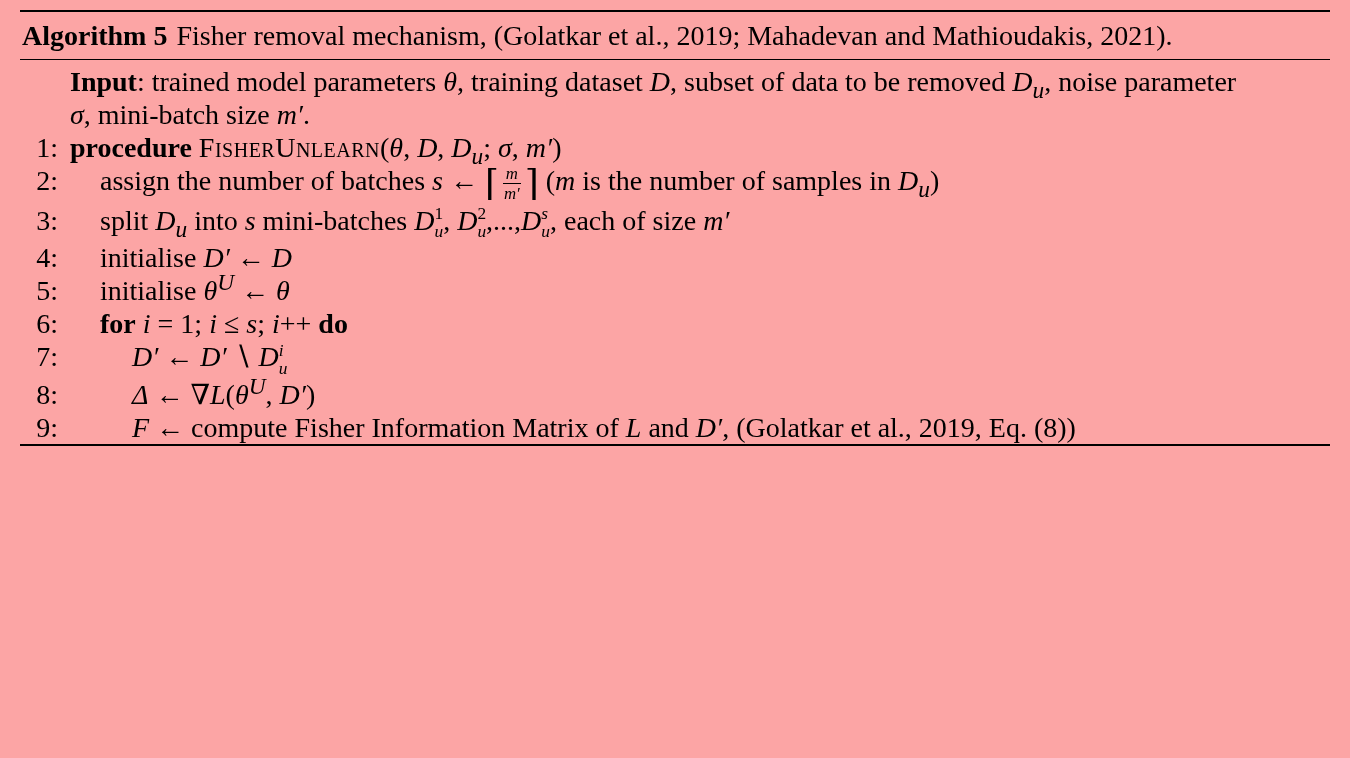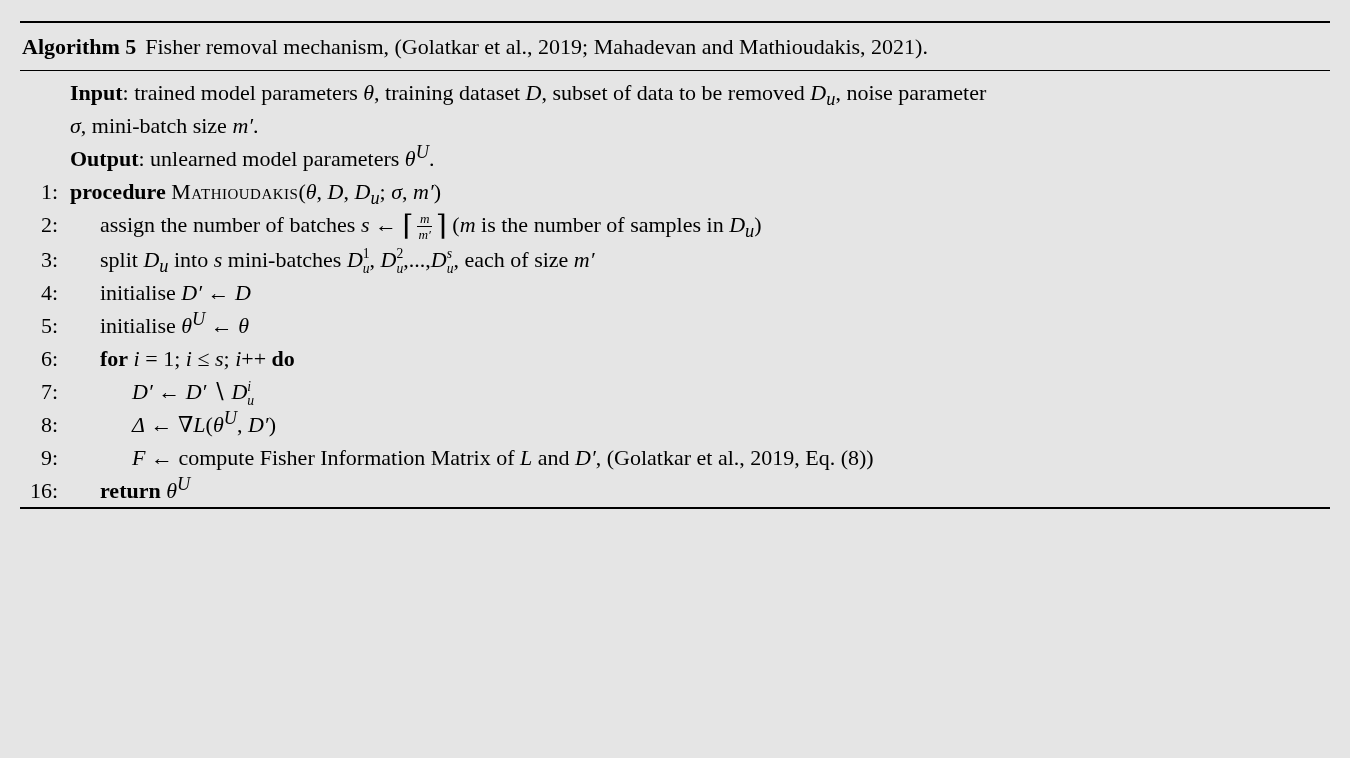--- a/index.html
+++ b/index.html
@@ -4,25 +4,25 @@
 <style>
   html, body {
     margin: 0;
     padding: 0;
     background: #ffffff;
   }
   .page {
     width: 1350px;
     height: 758px;
     box-sizing: border-box;
-    background: #e5e5e5;
+    background: #fca5a5;
     color: #000000;
     font-family: "Liberation Serif", "DejaVu Serif", serif;
-    font-size: 22px;
-    padding: 21px 20px 0 20px;
+    font-size: 28px;
+    padding: 10px 20px 0 20px;
     overflow: hidden;
   }
   .rule { background: #000000; width: 100%; }
   .rule-thick { height: 2px; }
   .rule-thin { height: 1px; }
   .caption {
     line-height: 33px;
     margin: 7px 0 7px 2px;
   }
   .cap-label { margin-right: 9px; font-weight: bold; }
@@ -79,28 +79,24 @@
   <div class="caption">
     <span class="cap-label">Algorithm 5</span><span class="cap-text">Fisher removal mechanism, (Golatkar et al., 2019; Mahadevan and Mathioudakis, 2021).</span>
   </div>
   <div class="rule rule-thin"></div>
   <div class="algo-body">
   <div class="algo-line">
     <span class="lnum"></span>
     <span class="lcontent indent-0"><b>Input</b>: trained model parameters <i>θ</i>, training dataset <i>D</i>, subset of data to be removed <i>D<sub>u</sub></i>, noise parameter<br><i>σ</i>, mini-batch size <i>m′</i>.</span>
   </div>
 
-  <div class="algo-line">
-    <span class="lnum"></span>
-    <span class="lcontent indent-0"><b>Output</b>: unlearned model parameters <i>θ</i><sup class="scr">U</sup>.</span>
-  </div>
 
   <div class="algo-line">
     <span class="lnum">1:</span>
-    <span class="lcontent indent-0"><b>procedure</b> <span class="sc">Mathioudakis</span>(<i>θ</i>, <i>D</i>, <i>D<sub>u</sub></i>; <i>σ</i>, <i>m′</i>)</span>
+    <span class="lcontent indent-0"><b>procedure</b> <span class="sc">FisherUnlearn</span>(<i>θ</i>, <i>D</i>, <i>D<sub>u</sub></i>; <i>σ</i>, <i>m′</i>)</span>
   </div>
 
   <div class="algo-line">
     <span class="lnum">2:</span>
     <span class="lcontent indent-1">assign the number of batches <i>s</i> ← <span class="ceil">⌈</span><span class="frac">
             <span class="num"><i>m</i></span>
             <span class="den"><i>m′</i></span>
           </span><span class="ceil">⌉</span> (<i>m</i> is the number of samples in <i>D<sub>u</sub></i>)</span>
   </div>
 
@@ -150,20 +146,16 @@
     <span class="lnum">9:</span>
     <span class="lcontent indent-2"><i>F</i> ← compute Fisher Information Matrix of <i>L</i> and <i>D′</i>, (Golatkar et al., 2019, Eq. (8))</span>
   </div>
 
 
 
 
 
 
 
-  <div class="algo-line">
-    <span class="lnum">16:</span>
-    <span class="lcontent indent-1"><b>return</b> <i>θ</i><sup class="scr">U</sup></span>
-  </div>
 
 </div>
   <div class="rule rule-thick"></div>
 </div>
 
 </body></html>

